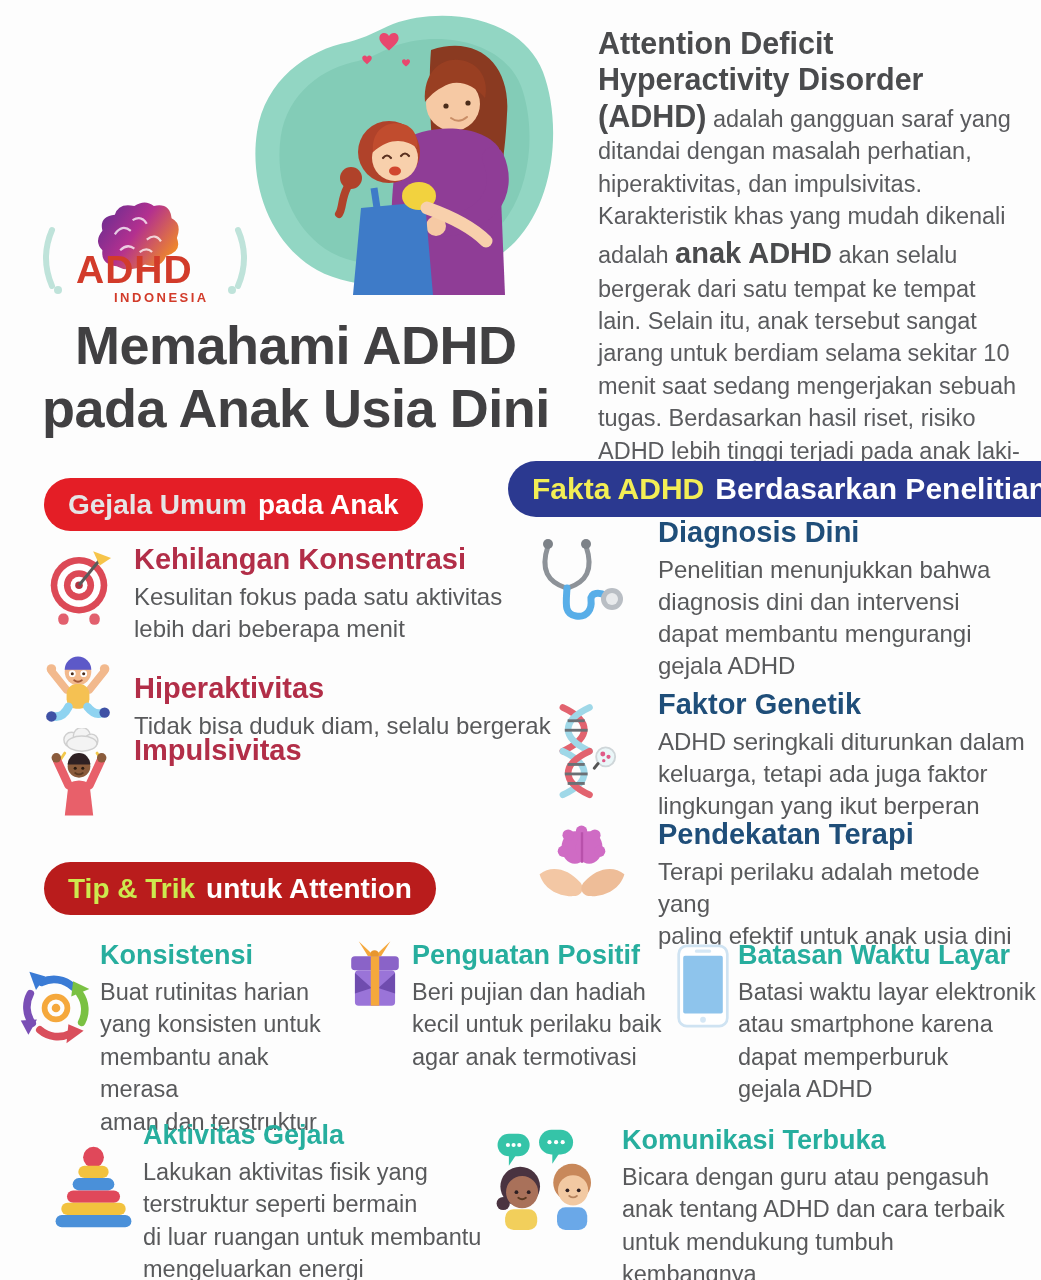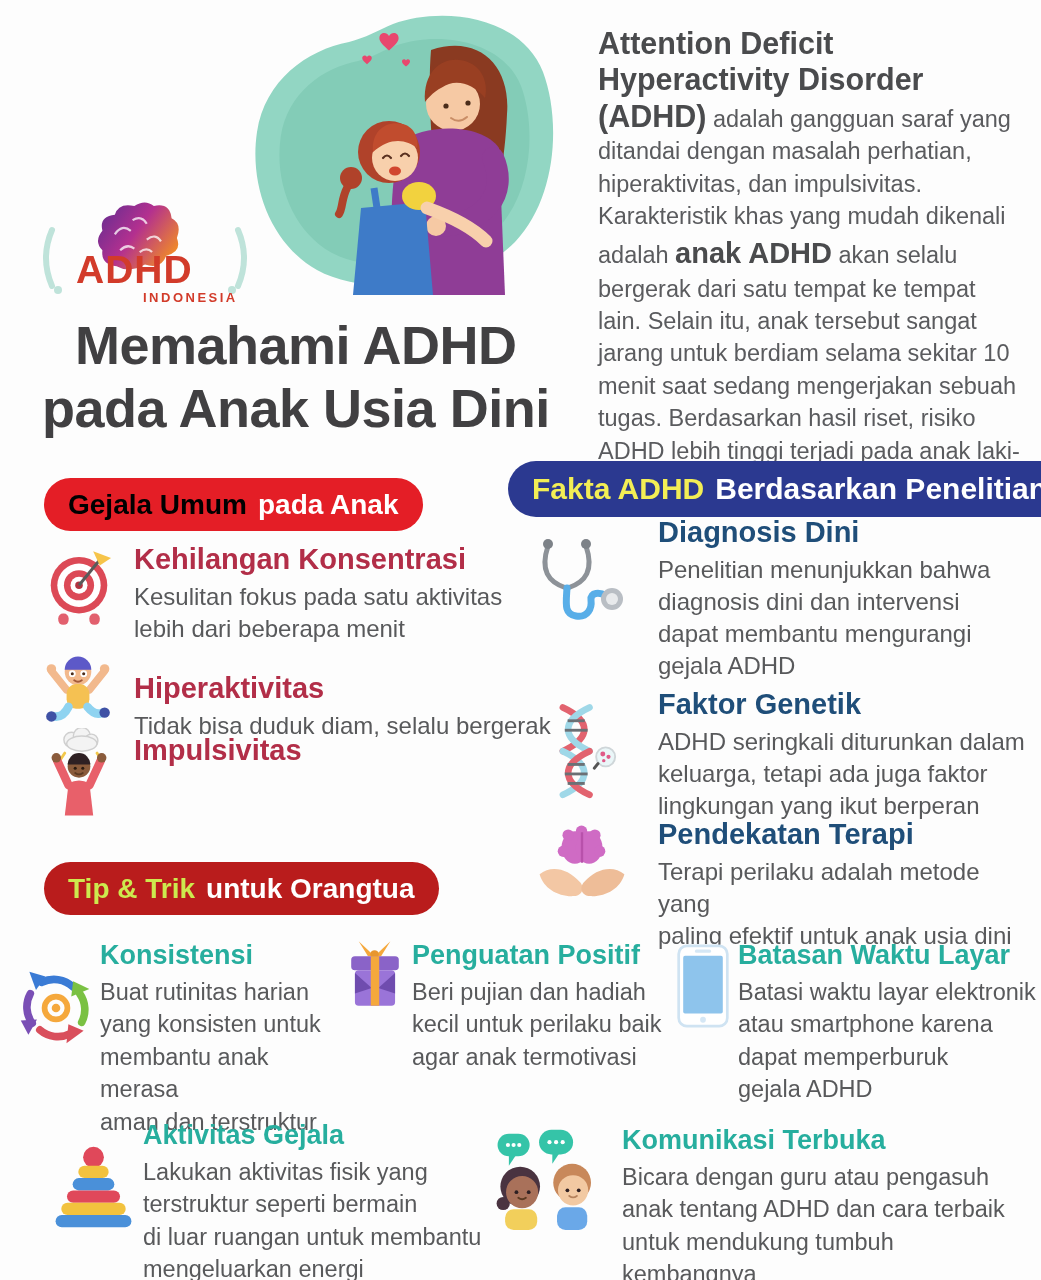--- a/index.html
+++ b/index.html
@@ -11,31 +11,31 @@
   svg{display:block;}
 
   
   .intro{left:598px;top:26px;width:424px;font-size:23.5px;line-height:1.38;color:#5a5b5e;}
   .intro .head{font-weight:bold;font-size:30.5px;line-height:1.16;color:#4a4b4d;}
   .intro .anak{font-weight:bold;font-size:29px;color:#4a4b4d;}
 
   
   .logo{left:40px;top:190px;width:210px;height:128px;}
   .logo-adhd{position:absolute;left:36px;top:58px;font-size:39px;font-weight:bold;color:#d23b2a;letter-spacing:1px;}
-  .logo-indo{position:absolute;left:74px;top:100px;font-size:13px;font-weight:bold;color:#d23b2a;letter-spacing:2.5px;margin-left:29px;}
+  .logo-indo{position:absolute;left:74px;top:100px;font-size:13px;font-weight:bold;color:#d23b2a;letter-spacing:2.5px;}
 
   
   .main-title{left:42px;top:314px;font-size:54px;font-weight:bold;color:#414042;line-height:1.16;letter-spacing:-0.5px;text-align:center;}
 
   
   .badge{height:53px;border-radius:28px;display:flex;align-items:center;padding:0 24px;
          font-weight:bold;font-size:28px;white-space:nowrap;color:#ffffff;}
   .badge .hl{margin-right:11px;}
   .badge-red{left:44px;top:478px;background:#e41e26;}
-  .badge-red .hl{color:#000000;}
+  .badge-red .hl{color:#e5e5e5;}
   .badge-blue{left:508px;top:461px;background:#2b3990;font-size:30px;height:56px;}
   .badge-blue .hl{color:#f3ee55;}
   .badge-teal{left:44px;top:862px;background:#b91c1c;}
   .badge-teal .hl{color:#cde94e;}
 
   
   .sym-title{font-size:29px;font-weight:bold;color:#b22e48;}
   .fact-title{font-size:29px;font-weight:bold;color:#1f4e79;}
   .tip-title{font-size:27px;font-weight:bold;color:#27ae9e;}
   .desc{font-size:24px;color:#58595b;line-height:1.33;margin-top:5px;}
@@ -247,21 +247,21 @@
     <path d="M97 54 C85 44 67 48 55 62 C49 68 52 77 61 77 C77 78 93 69 97 54 Z" fill="#eebd98"></path>
   </svg>
   <div class="abs" style="left:658px;top:818px;width:380px;">
     <div class="fact-title">Pendekatan Terapi</div>
     <div class="desc pre">Terapi perilaku adalah metode yang
 paling efektif untuk anak usia dini</div>
   </div>
 
   <div class="abs badge badge-teal">
     <span class="hl">Tip &amp; Trik</span>
-    <span>untuk Orangtua</span>
+    <span>untuk Attention</span>
   </div>
 
   <svg class="abs" style="left:16px;top:968px;" width="80" height="80" viewBox="0 0 84 84">
     <circle cx="42" cy="42" r="12" fill="none" stroke="#f5a83c" stroke-width="6"></circle>
     <circle cx="42" cy="42" r="4.5" fill="#f5a83c"></circle>
     <path d="M60 20 A29 29 0 0 0 27 15" stroke="#3a7bd5" stroke-width="8" fill="none" stroke-linecap="round"></path>
     <polygon points="14,4 31,9 21,23" fill="#3a7bd5"></polygon>
     <path d="M15 27 A29 29 0 0 0 17 58" stroke="#7a4fb5" stroke-width="8" fill="none" stroke-linecap="round"></path>
     <polygon points="5,55 22,54 13,70" fill="#7a4fb5"></polygon>
     <path d="M25 65 A29 29 0 0 0 57 69" stroke="#d94f5c" stroke-width="8" fill="none" stroke-linecap="round"></path>

